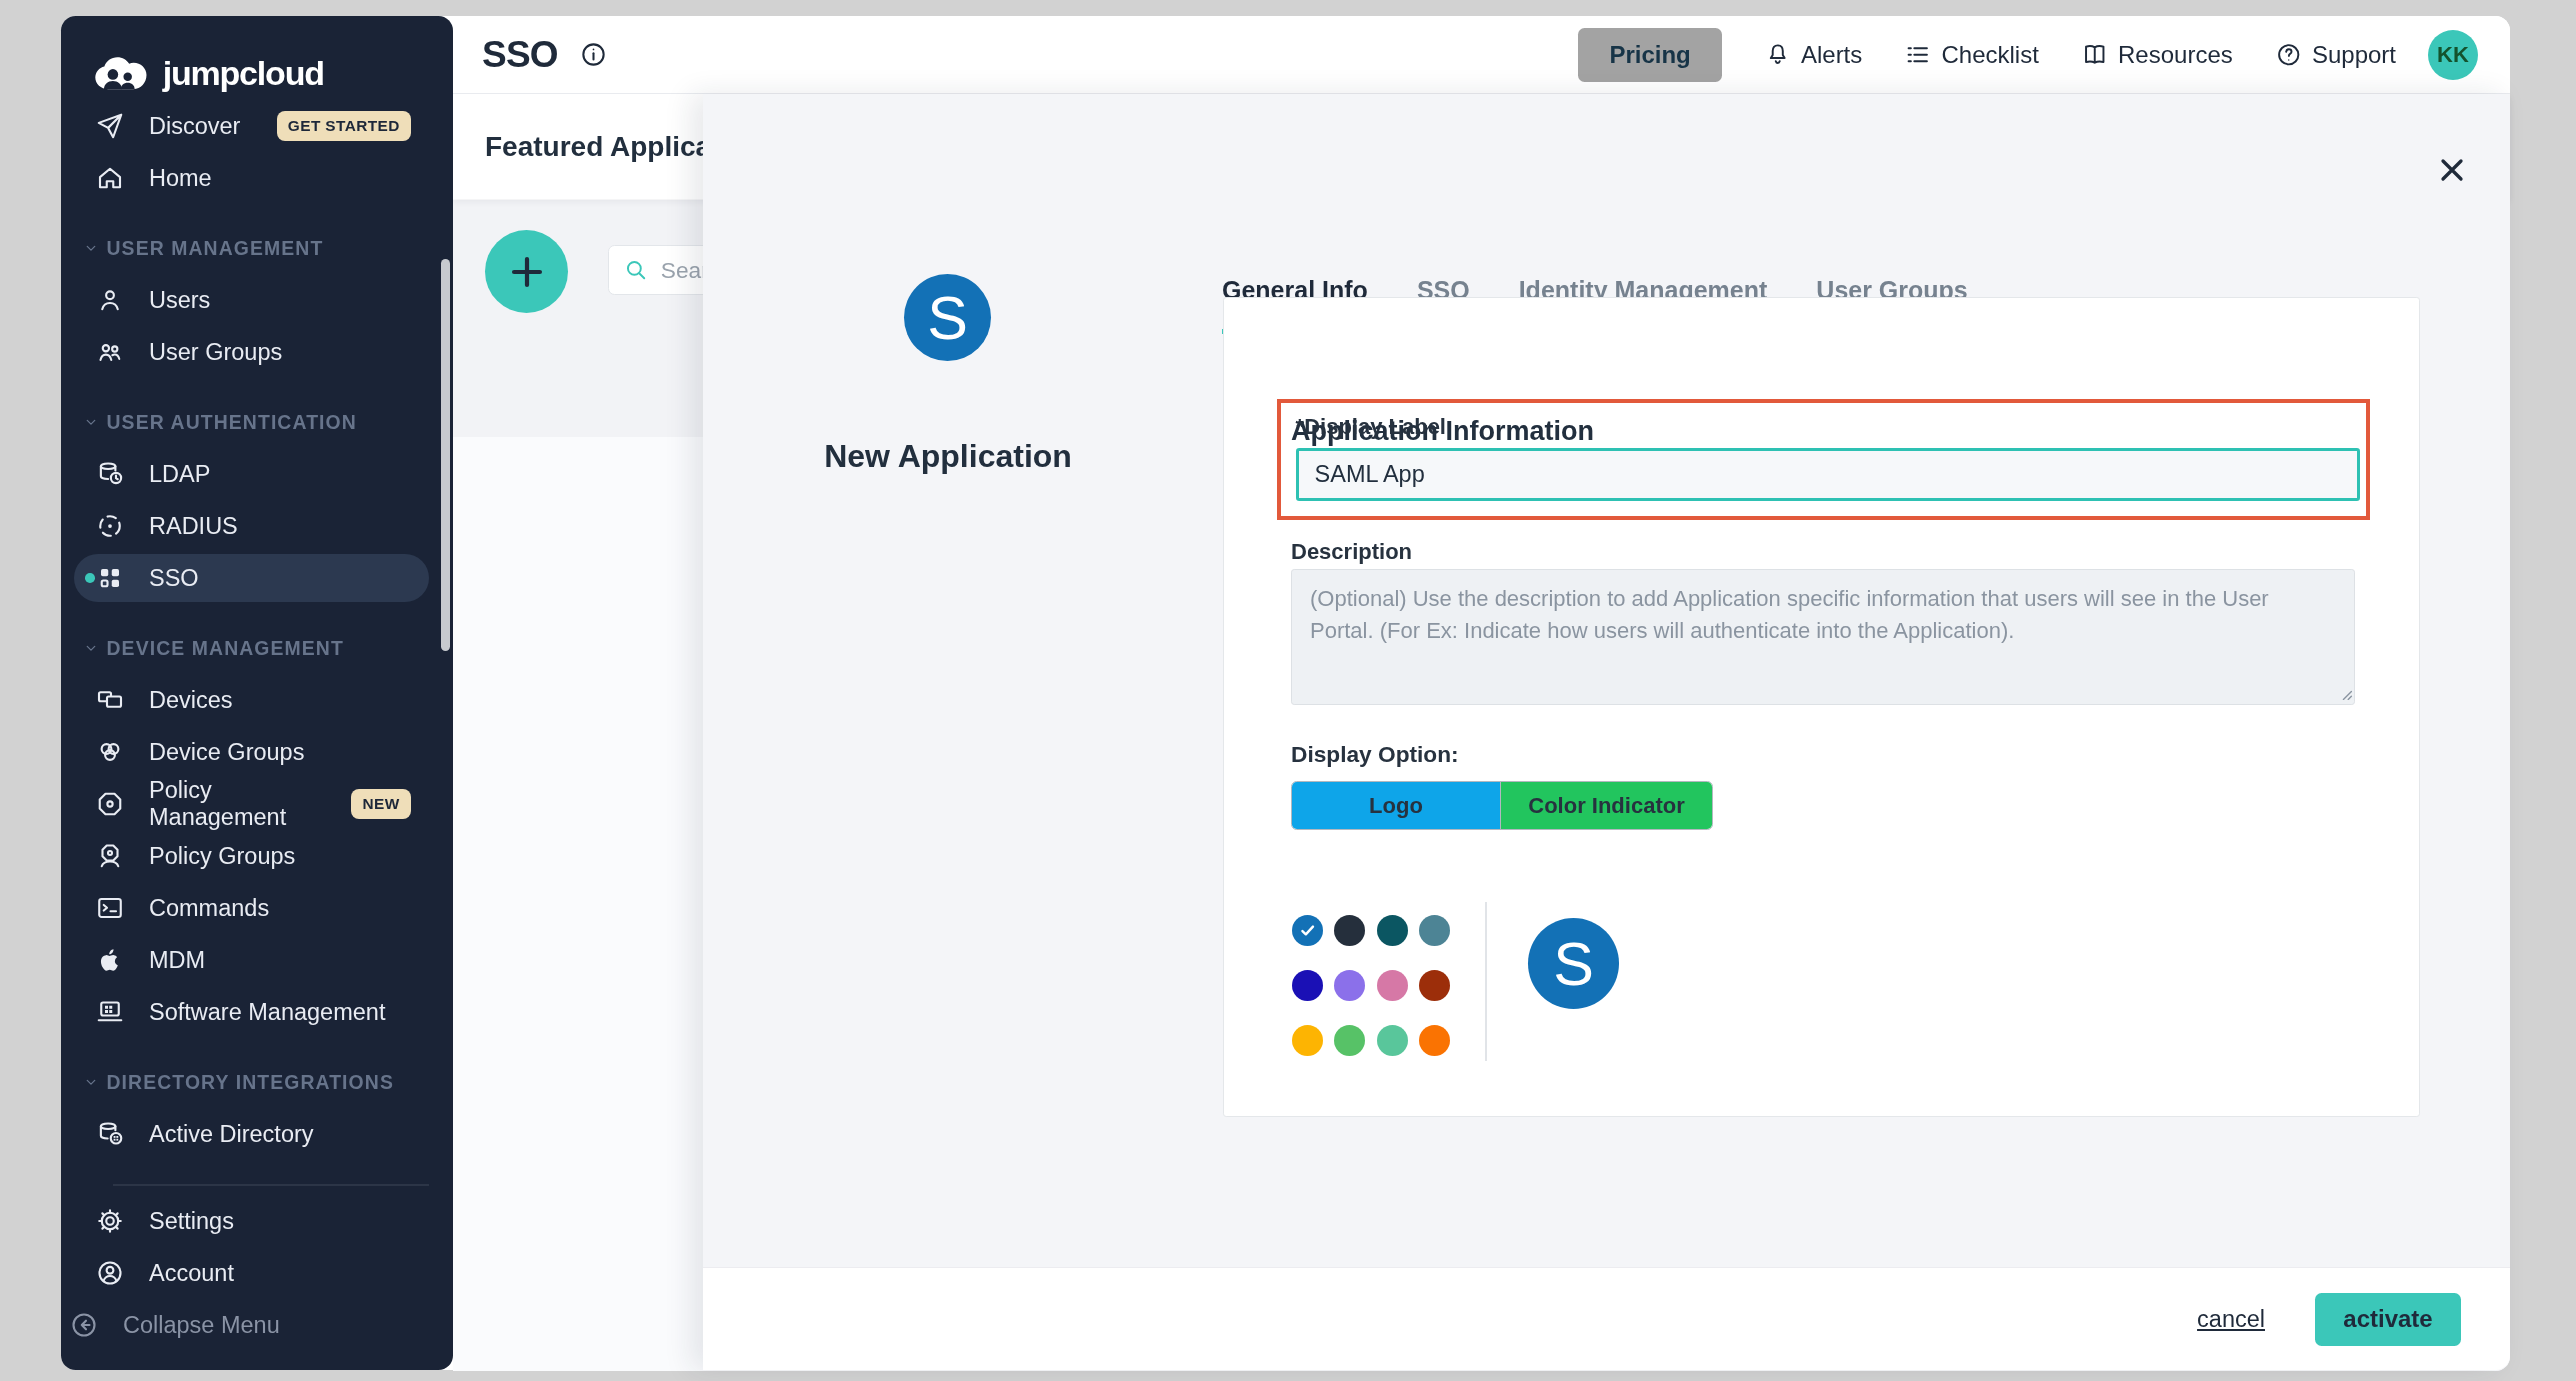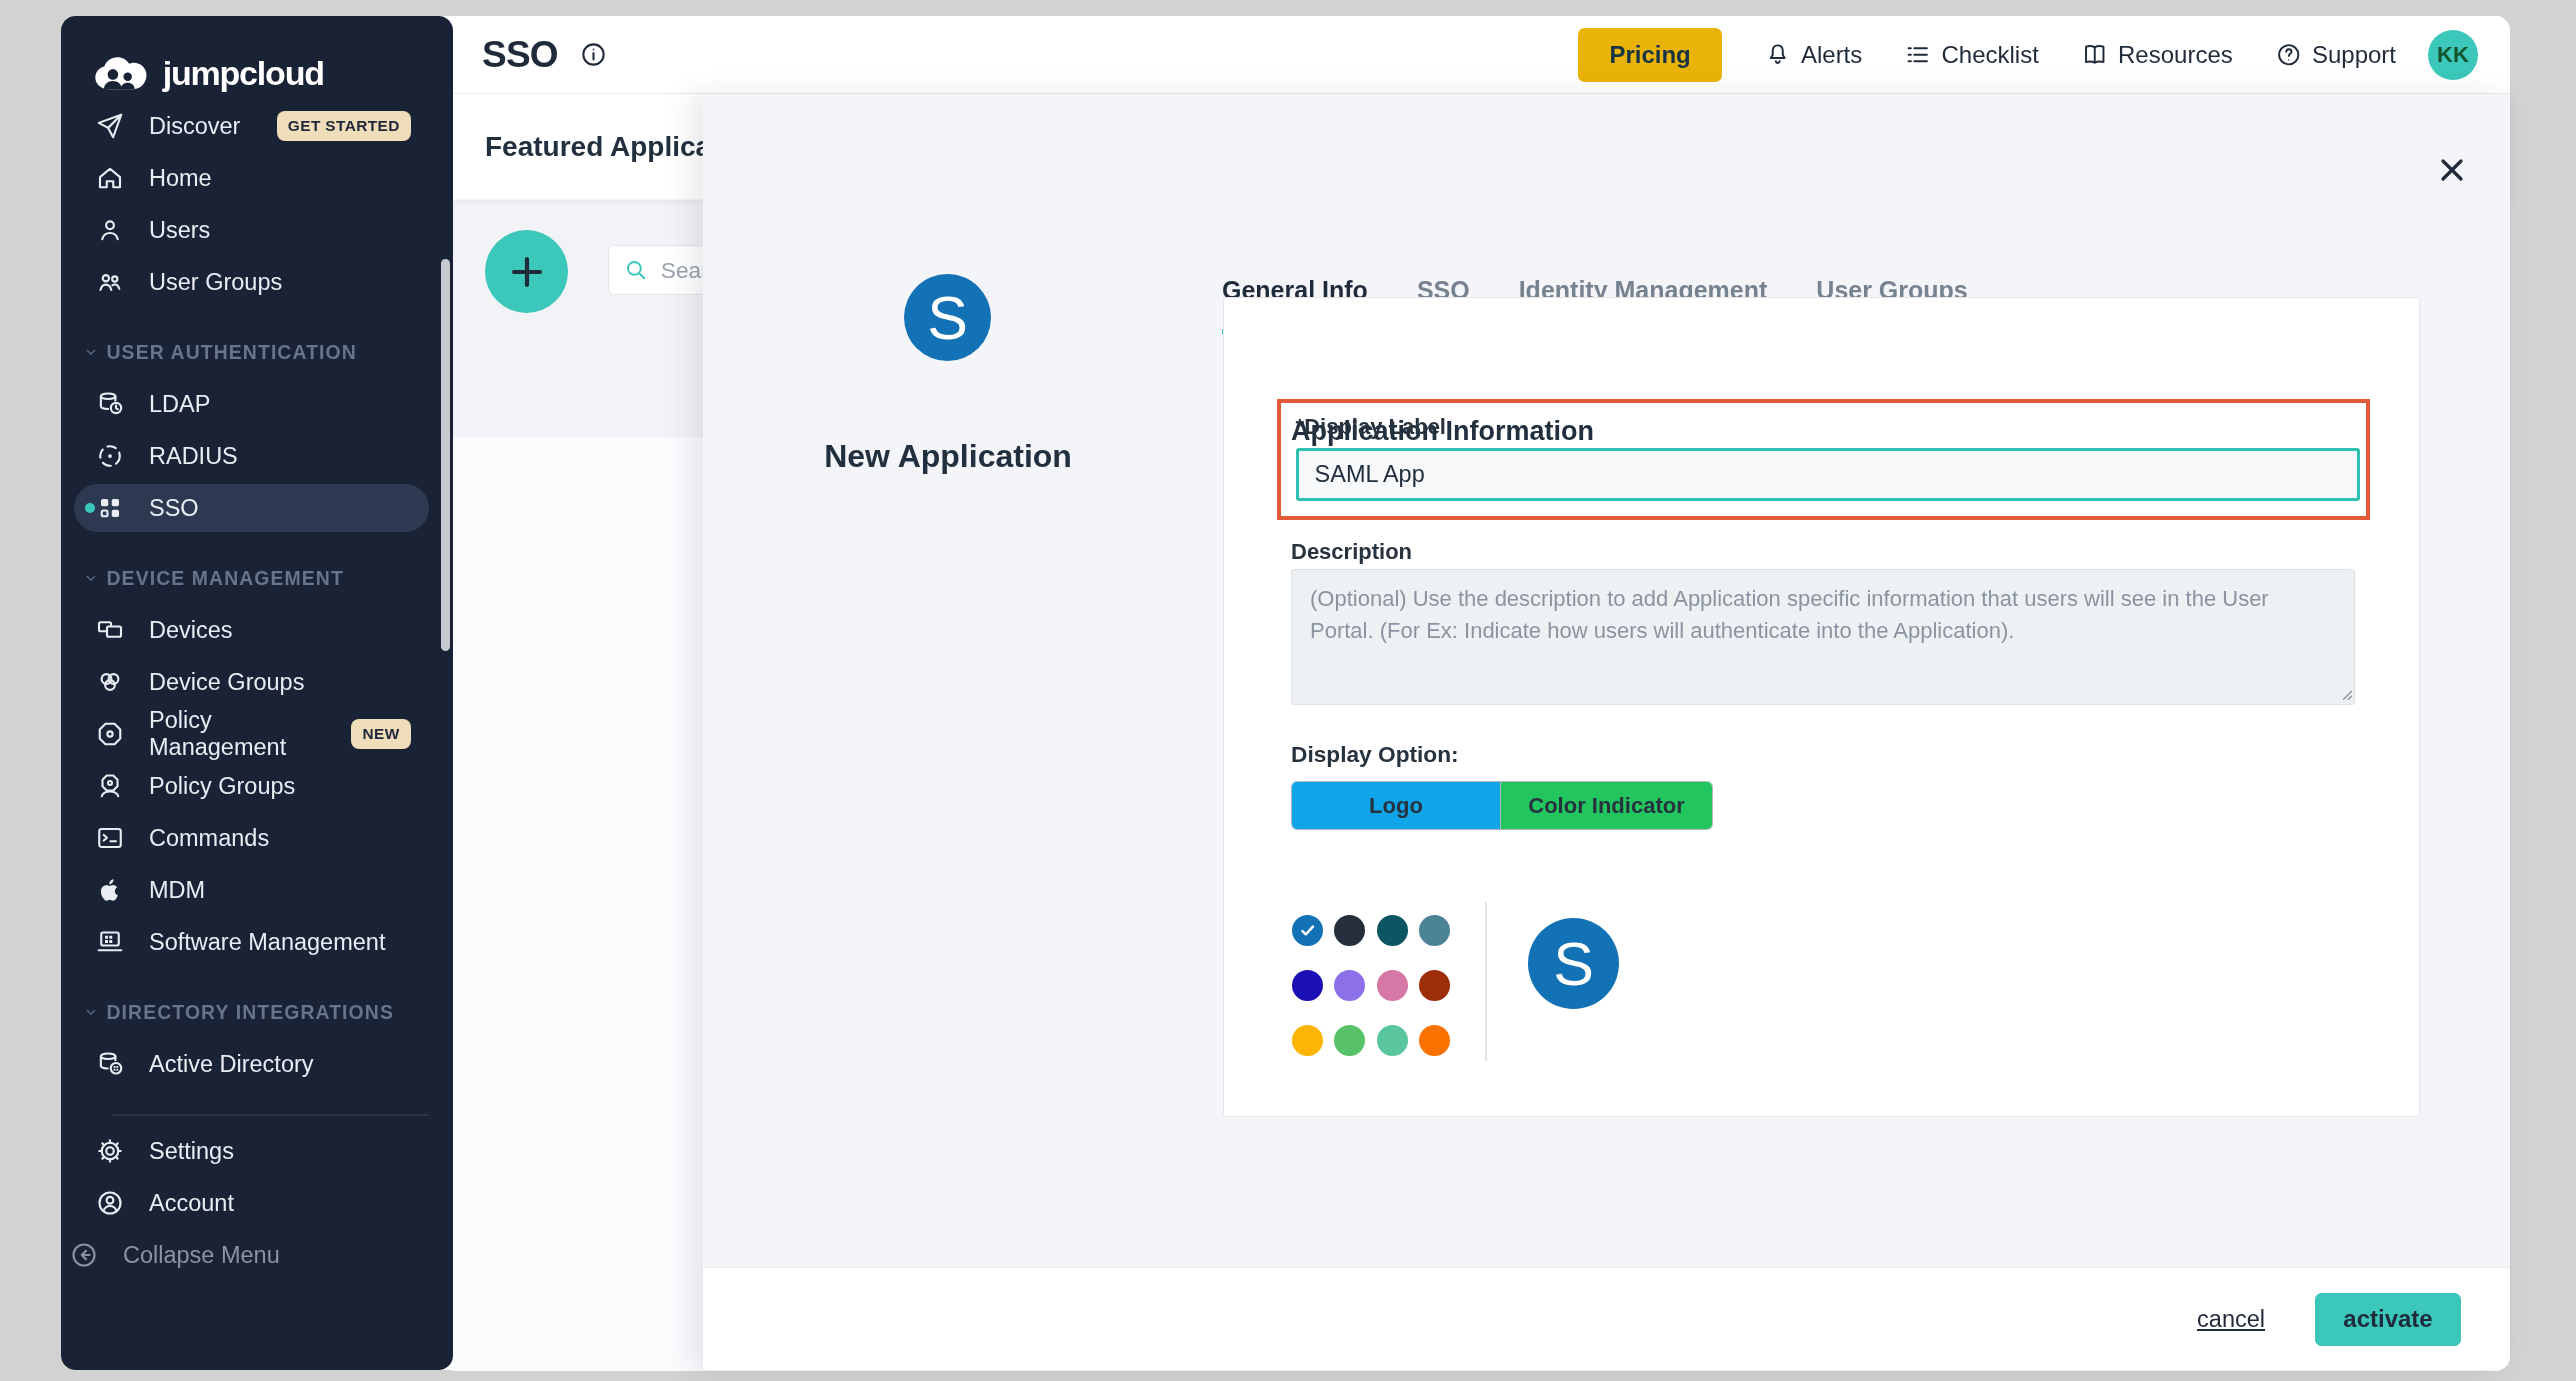--- a/index.html
+++ b/index.html
@@ -40,21 +40,21 @@
   
   .header { position: absolute; left: 392px; top: 0; width: 2057px; height: 78px; background: #fff;
             border-radius: 0 14.6px 0 0; border-bottom: 0.8px solid #e9ebef;
             display: flex; align-items: center; z-index: 10; }
   .header-title { margin-left: 29px; font-size: 37px; font-weight: 800; color: #1f2a3a; letter-spacing: -0.8px; }
   .title-info { margin-left: 21px; width: 29px; height: 29px; color: #1f2a3a; cursor: pointer; }
   .title-info svg { width: 100%; height: 100%; }
   .header-nav { margin-left: auto; display: flex; align-items: center; gap: 42px; margin-right: 32px; }
   .hn-item { display: flex; align-items: center; gap: 9.7px; font-size: 24px; color: #1f2a3a; cursor: pointer; }
   .hn-item svg { width: 27.5px; height: 27.5px; }
-  .hn-button { background: #eab308; color: #173447; font-size: 24px; font-weight: 600;
+  .hn-button { background: #a3a3a3; color: #173447; font-size: 24px; font-weight: 600;
                padding: 13px 31px; border-radius: 6.5px; border: none; cursor: pointer;
                font-family: "Liberation Sans", sans-serif; }
   .avatar { width: 50px; height: 50px; border-radius: 50%; background: #3bc7b9; color: #14532d;
             display: flex; align-items: center; justify-content: center;
             font-size: 22px; font-weight: 700; cursor: pointer; }
 
   
   .band { position: absolute; left: 392px; top: 78px; width: 2057px; height: 105px; background: #fff;
           box-shadow: 0 3.2px 6.5px rgba(31,42,58,0.06); z-index: 2; display: flex; align-items: center; }
   .band-title { margin-left: 32px; font-size: 28px; font-weight: 700; color: #222f3e; white-space: nowrap; }
@@ -302,20 +302,28 @@
           <span class="nav-badge">GET STARTED</span>
         </div>
         <div class="nav-item">
           <span class="ni-icon">
             <svg viewBox="0 0 24 24">
               <path d="M4 11.3L12 4.6l8 6.7v8.1h-5.4v-4.8H9.4v4.8H4z"></path>
             </svg>
           </span>
           <span class="ni-label">Home</span>
         </div>
+        <div class="nav-section">
+          <span style="display:flex">
+            <svg viewBox="0 0 24 24">
+              <path d="M7 9.8l5 5 5-5"></path>
+            </svg>
+          </span>
+          <span>USER MANAGEMENT</span>
+        </div>
         <div class="nav-item">
           <span class="ni-icon">
             <svg viewBox="0 0 24 24">
               <circle cx="12" cy="8.2" r="3.1"></circle>
               <path d="M5.8 19.4c.9-3.6 3.3-5 6.2-5s5.3 1.4 6.2 5"></path>
             </svg>
           </span>
           <span class="ni-label">Users</span>
         </div>
         <div class="nav-item">

